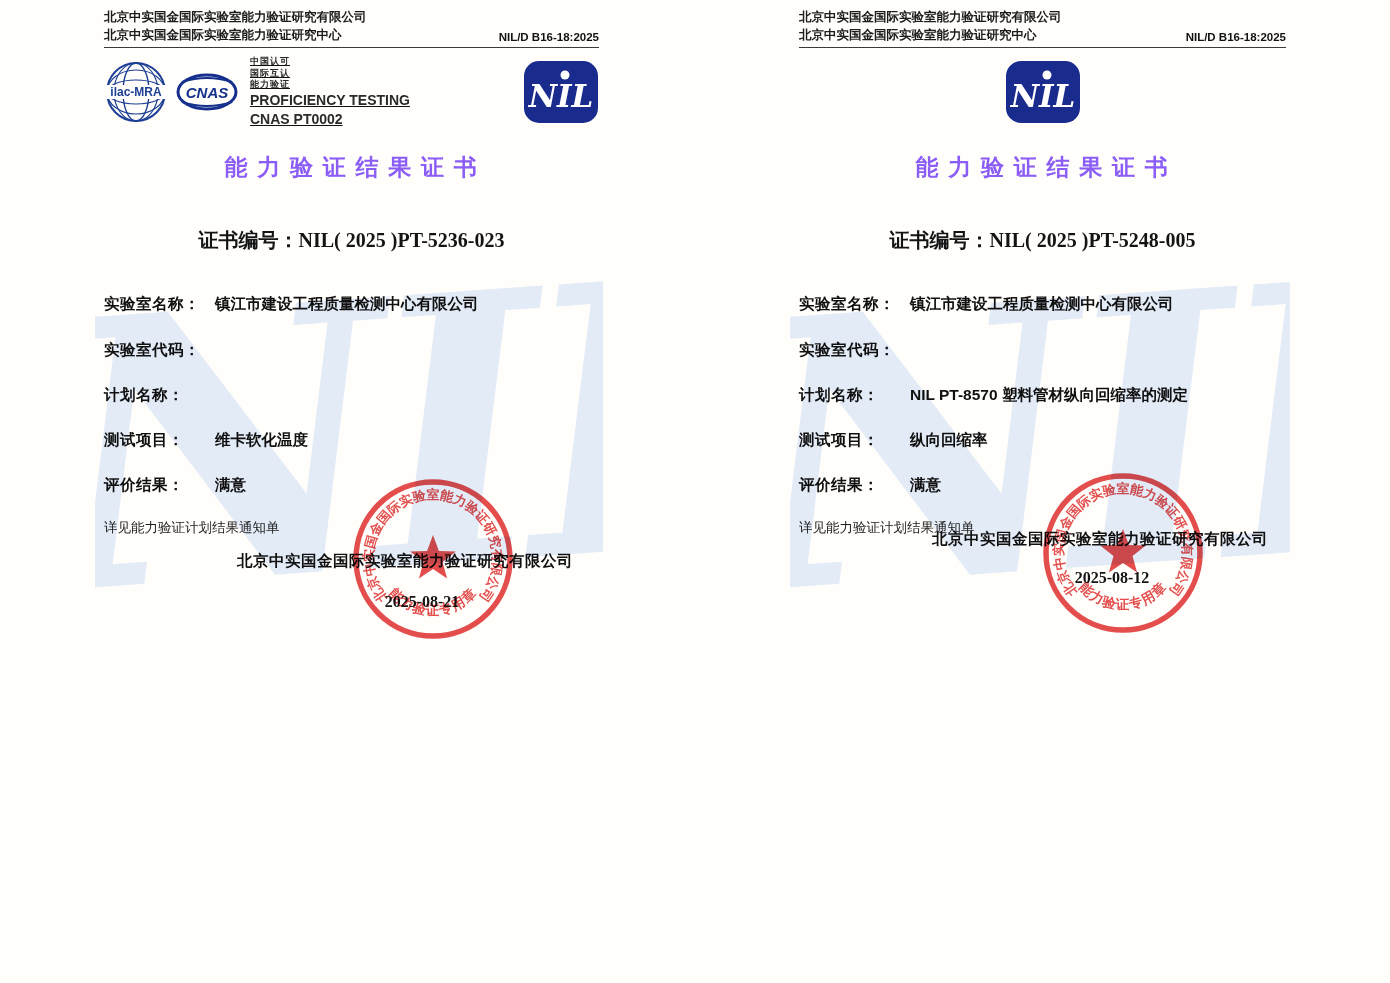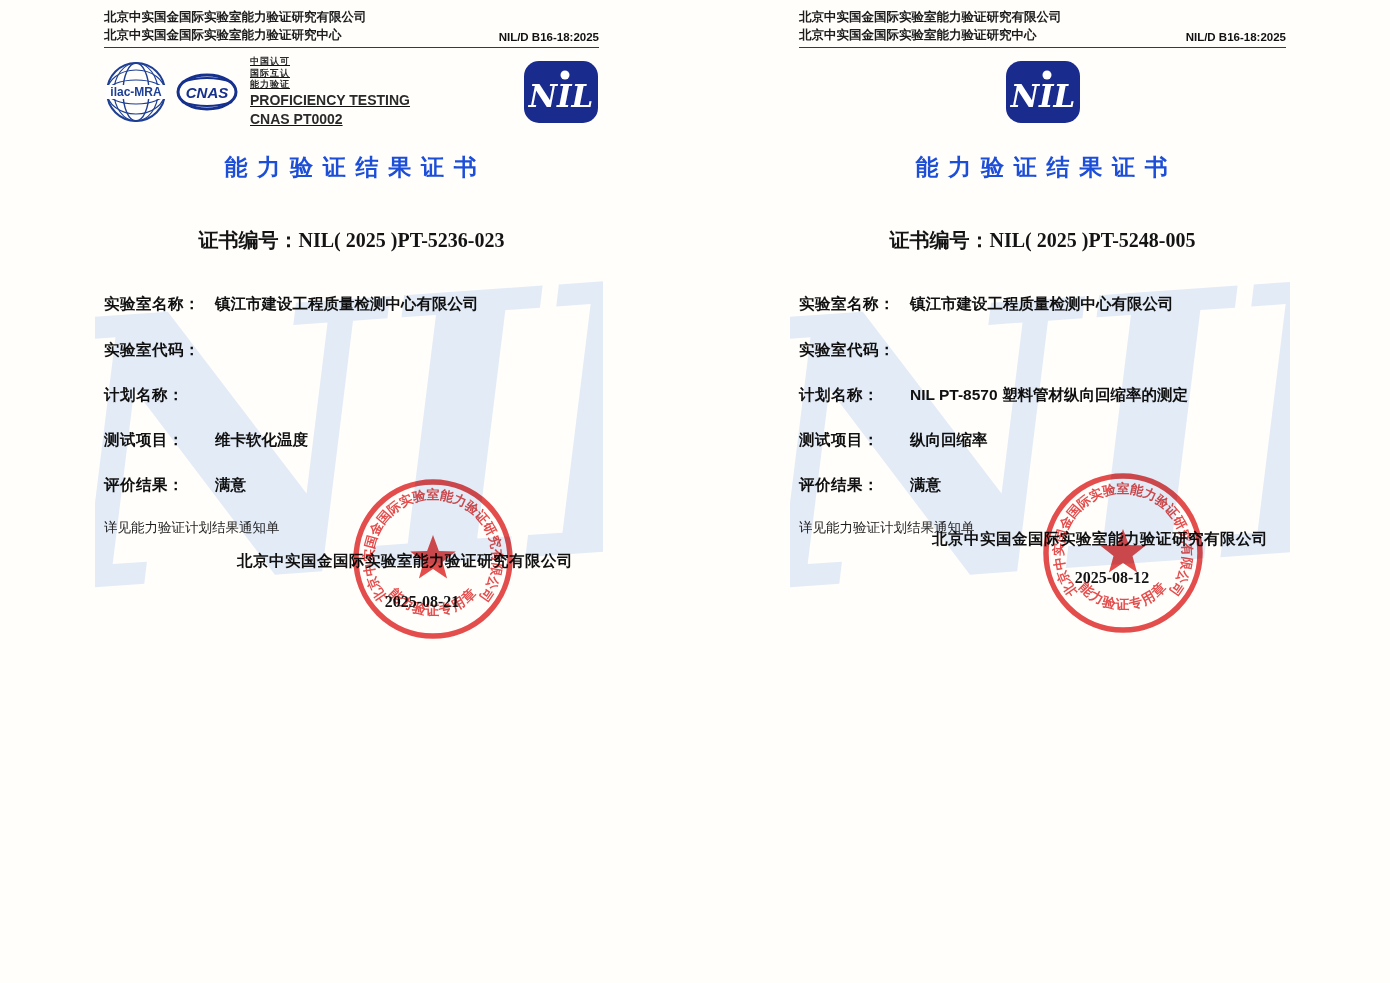--- a/index.html
+++ b/index.html
@@ -29,21 +29,21 @@
   .hdr-rule { position:relative; z-index:1; border-bottom:1.6px solid #3a3a3a; margin-top:3px; }
 
   .logo-row { position:relative; z-index:1; height:72px; margin-top:8px; display:flex; align-items:center; }
   .logo-row.center { justify-content:center; }
   .pt-text { margin-left:12px;text-decoration:underline; }
   .pt-text .zh { font-size:9px; font-weight:600; letter-spacing:1px; color:#2a2a2a; line-height:1.3; }
   .pt-text .en { font-size:14px; font-weight:bold; color:#2a2a2a; line-height:1.35; }
   .nil-right { margin-left:auto; }
 
   .title { position:relative; z-index:1; text-align:center; margin-top:24px;
-    font-family:"Liberation Serif", serif; font-size:23px; font-weight:bold; letter-spacing:2px; color:#1d4ed8; }
+    font-family:"Liberation Serif", serif; font-size:23px; font-weight:bold; letter-spacing:2px; color:#8b5cf6; }
   .certno { position:relative; z-index:1; text-align:center; margin-top:44px;
     font-family:"Liberation Serif", serif; font-size:20px; font-weight:600; color:#141414; }
 
   .fields { position:relative; z-index:1; margin-top:38px; }
   .field { display:flex; margin-bottom:22px; font-size:15.5px; font-weight:bold; line-height:1.5; color:#101010; }
   .flabel { width:104px; flex:none; letter-spacing:0.5px; }
   .fvalue { flex:1; padding-left:7px; }
 
   .note { position:relative; z-index:1; margin-top:18px;
     font-family:"Liberation Serif", serif; font-size:13.5px; font-weight:normal; color:#1e1e1e; }

